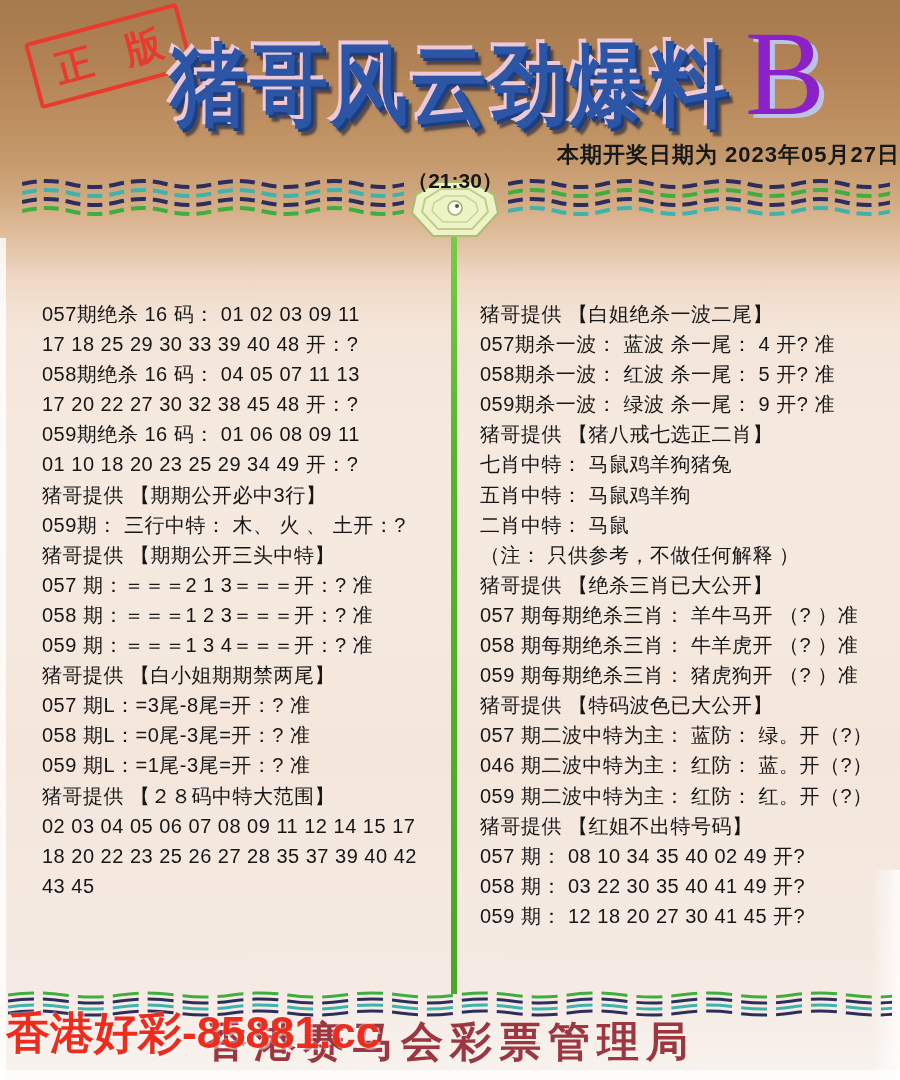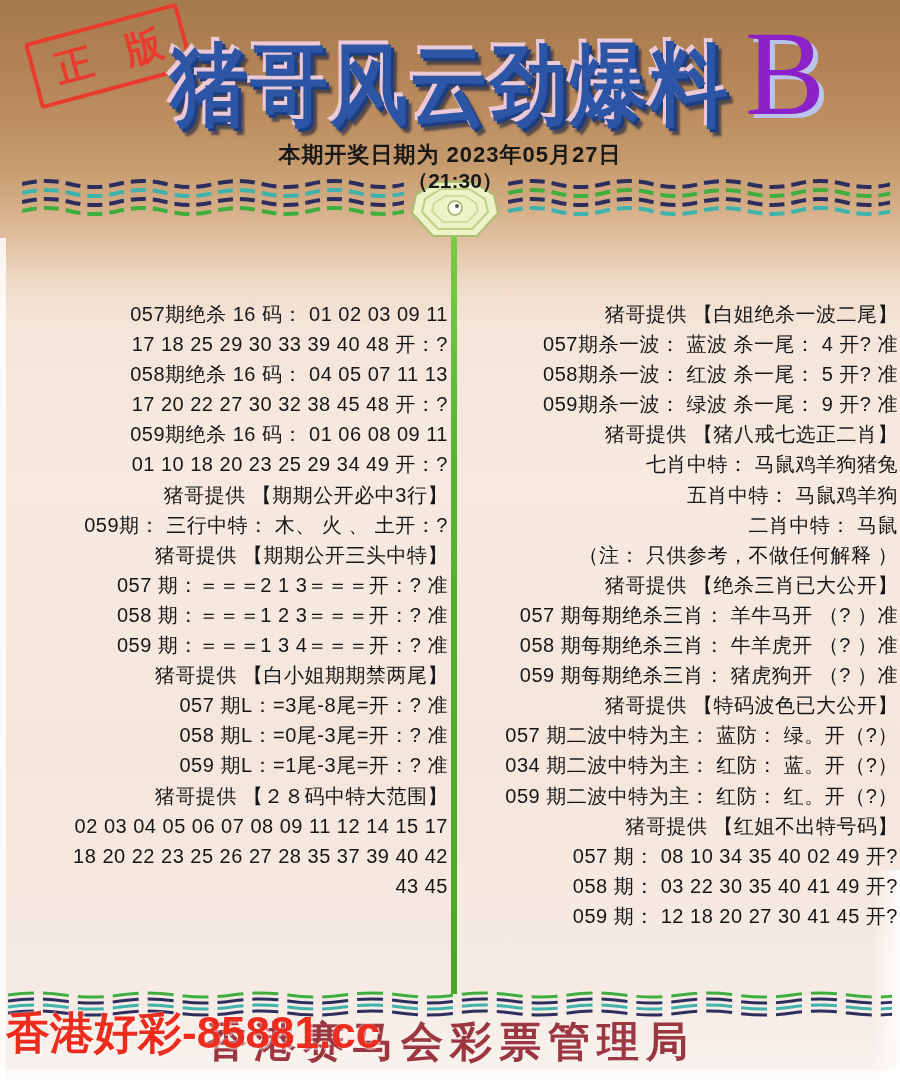--- a/index.html
+++ b/index.html
@@ -52,41 +52,41 @@
   }
   .edition-letter{
     position:absolute;left:745px;top:8px;
     font-family:"Liberation Serif","DejaVu Serif",serif;
     font-size:120px;line-height:1.1;
     color:#8b22c9;
     text-shadow:5px 4px 0 #b9c4e8;
   }
   .date-line{
     position:absolute;left:0;top:140px;width:900px;
-    text-align:center;font-size:22px;font-weight:bold;color:#181818;
+    text-align:right;font-size:22px;font-weight:bold;color:#181818;
     letter-spacing:1px;z-index:4;
   }
   .time-line{
     position:absolute;left:0;top:167px;width:910px;
     text-align:center;font-size:21px;font-weight:bold;color:#181818;
     z-index:4;
   }
   
   .wave-band{position:absolute;z-index:1;}
   .band-top-left{left:22px;top:176px;}
   .band-top-right{left:508px;top:176px;}
   .band-bottom{left:8px;top:990px;}
   .emblem{position:absolute;left:409px;top:180px;z-index:3;}
   .divider{
     position:absolute;left:451px;top:234px;width:6px;height:760px;
     background:linear-gradient(180deg,#77cc45 0%,#55b42d 30%,#4aa727 100%);
     z-index:2;
   }
   
-  .col{position:absolute;top:299px;z-index:2;text-align:right;}
+  .col{position:absolute;top:299px;z-index:2;}
   .col-left{left:42px;width:406px;}
   .col-right{left:480px;width:418px;}
   .tline{
     font-size:20px;line-height:30.1px;height:30.1px;
     color:#161616;font-weight:500;
     white-space:nowrap;letter-spacing:.5px;
   }
   
   .agency{
     position:absolute;left:0;top:1014px;width:900px;
@@ -176,21 +176,21 @@
       <div class="tline">七肖中特： 马鼠鸡羊狗猪兔</div>
       <div class="tline">五肖中特： 马鼠鸡羊狗</div>
       <div class="tline">二肖中特： 马鼠</div>
       <div class="tline">（注：  只供参考，不做任何解释 ）</div>
       <div class="tline">猪哥提供 【绝杀三肖已大公开】</div>
       <div class="tline">057 期每期绝杀三肖： 羊牛马开 （? ）准</div>
       <div class="tline">058 期每期绝杀三肖： 牛羊虎开 （? ）准</div>
       <div class="tline">059 期每期绝杀三肖： 猪虎狗开 （? ）准</div>
       <div class="tline">猪哥提供 【特码波色已大公开】</div>
       <div class="tline">057 期二波中特为主： 蓝防： 绿。开（?）</div>
-      <div class="tline">034 期二波中特为主： 红防： 蓝。开（?）</div>
+      <div class="tline">046 期二波中特为主： 红防： 蓝。开（?）</div>
       <div class="tline">059 期二波中特为主： 红防： 红。开（?）</div>
       <div class="tline">猪哥提供 【红姐不出特号码】</div>
       <div class="tline">057 期： 08 10 34 35 40 02 49 开?</div>
       <div class="tline">058 期： 03 22 30 35 40 41 49 开?</div>
       <div class="tline">059 期： 12 18 20 27 30 41 45 开?</div>
     </div>
 
   <svg class="wave-band band-bottom" width="884" height="28" viewBox="0 0 884 28">
     <path d="M0,5 Q28,1 56,5 T112,5 T168,5 T224,5 T280,5 T336,5 T392,5 T448,5 T504,5 T560,5 T616,5 T672,5 T728,5 T784,5 T840,5 T896,5" fill="none" stroke-width="3" stroke-dasharray="26 9" stroke="#3fae3f"></path>
     <path d="M0,11 Q28,7 56,11 T112,11 T168,11 T224,11 T280,11 T336,11 T392,11 T448,11 T504,11 T560,11 T616,11 T672,11 T728,11 T784,11 T840,11 T896,11" fill="none" stroke-width="3" stroke-dasharray="26 9" stroke="#2e2e5e"></path>

